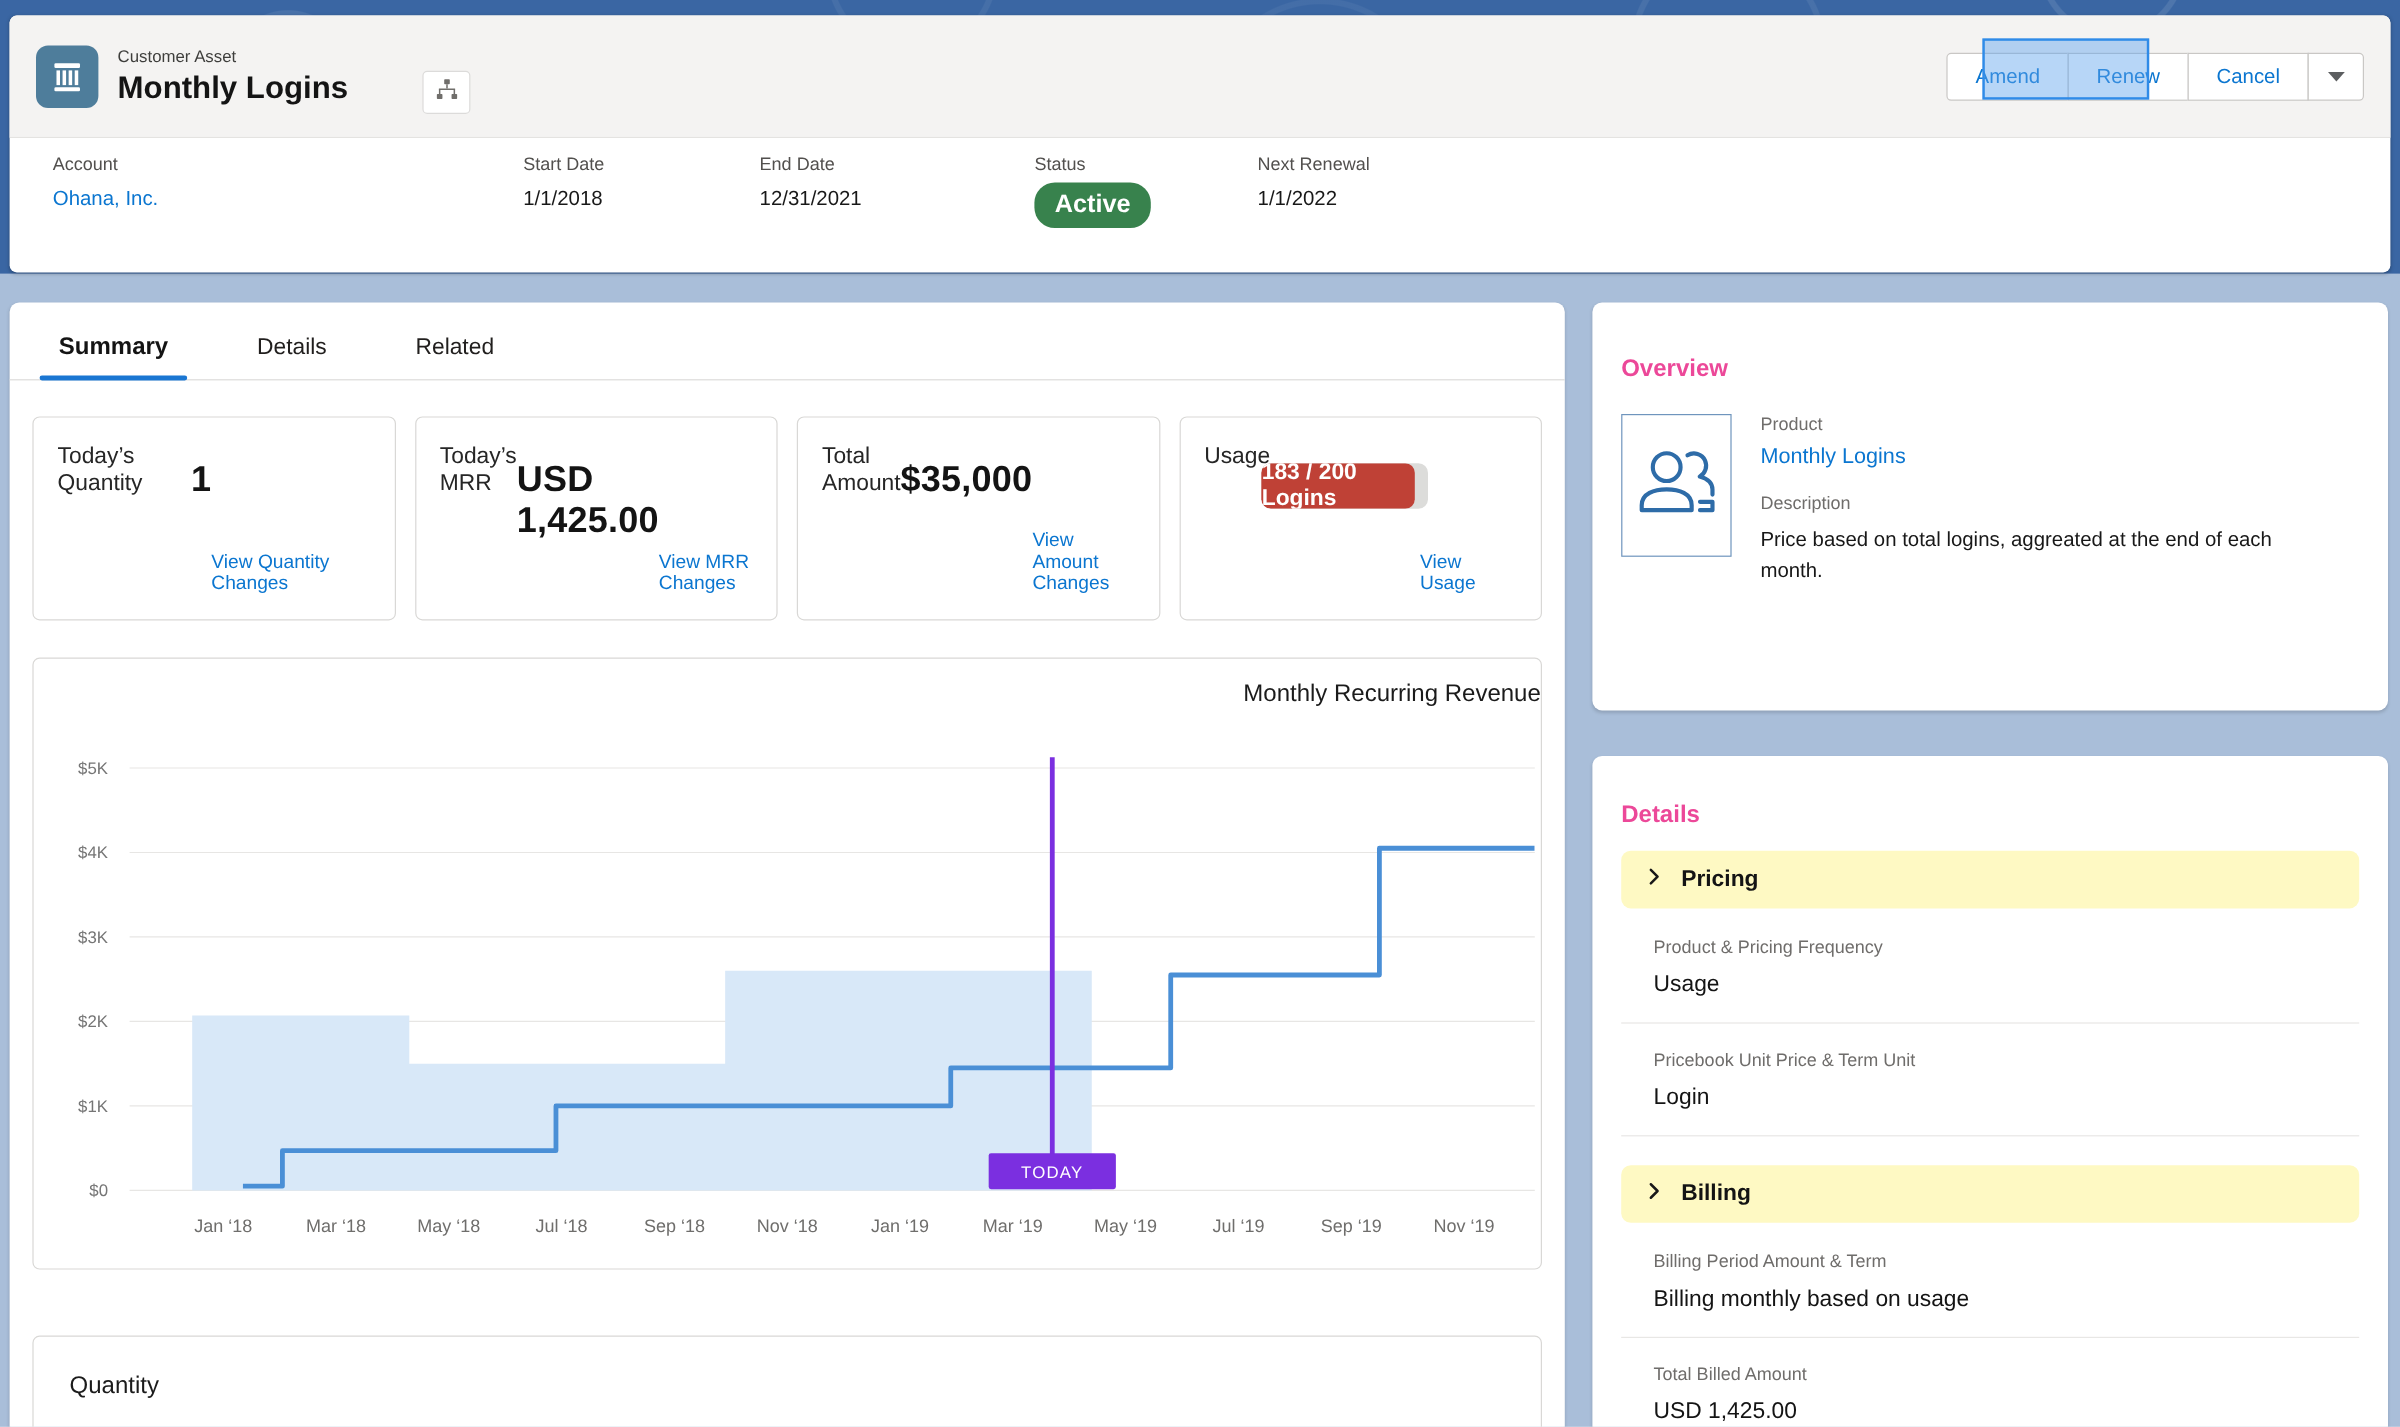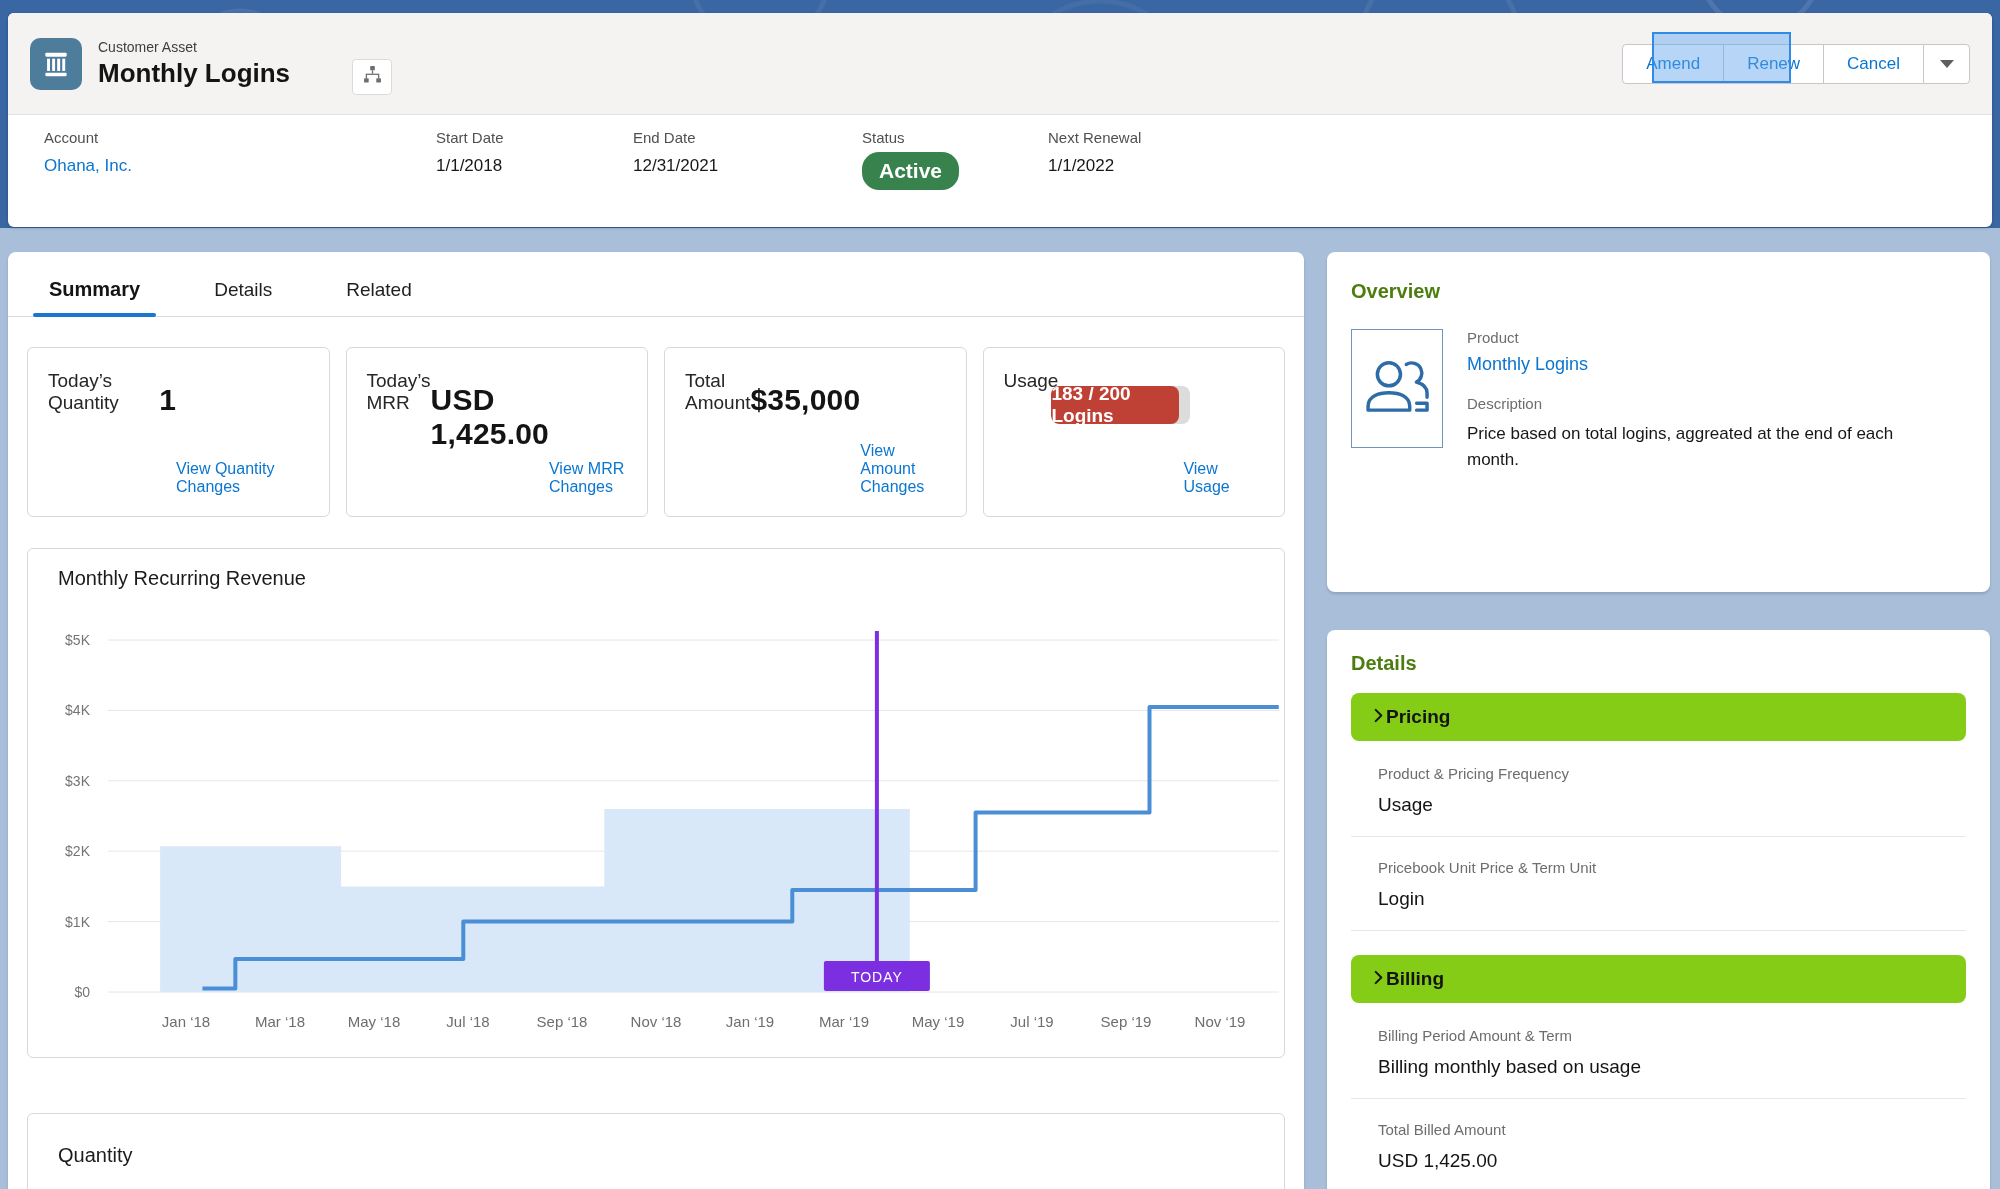--- a/index.html
+++ b/index.html
@@ -69,39 +69,39 @@
   .kpi-card{flex:1;height:170px;border:1px solid #d9d8d6;border-radius:6px;box-sizing:border-box;
     padding:22px 20px 20px;display:flex;background:#fff;}
   .kpi-title{font-size:19px;color:#262626;}
   .kpi-value{font-size:30px;font-weight:bold;color:#141414;margin-top:13px;letter-spacing:.2px;}
   .kpi-link{font-size:16px;margin-top:auto;}
   .usage-bar{margin:16px -7px 0;height:38px;border-radius:8px;background:#dcdcda;position:relative;overflow:hidden;}
   .usage-fill{height:100%;background:#bf4136;border-radius:8px;display:flex;align-items:center;
     justify-content:center;color:#fff;font-size:19px;}
   .chart-box{margin:31px 19px 0;height:510px;border:1px solid #d9d8d6;border-radius:6px;
     box-sizing:border-box;padding-top:18px;}
-  .chart-title{margin-left:30px;font-size:20px;color:#1b1b1b;}
+  .chart-title{margin-left:30px;font-size:20px;color:#1b1b1b;text-align:right;}
   .chart-svg{display:block;width:1253px;height:455px;margin-top:4px;}
   .chart-svg text{font-family:"Liberation Sans","DejaVu Sans",sans-serif;}
   .quantity-box{margin:55px 19px 0;height:140px;border:1px solid #d9d8d6;border-radius:6px;
     box-sizing:border-box;padding:30px 0 0 30px;}
   .q-title{font-size:20px;color:#1b1b1b;}
   .main-right{position:absolute;left:1327px;top:252px;width:663px;}
   .card{background:#fff;border-radius:8px;box-shadow:0 2px 3px rgba(0,0,0,.15);box-sizing:border-box;}
   .overview-card{height:340px;padding:28px 24px;}
-  .card-heading{font-size:20px;font-weight:bold;color:#4d7c0f;}
+  .card-heading{font-size:20px;font-weight:bold;color:#ec4899;margin-top:16px;}
   .ov-body{display:flex;gap:24px;margin-top:26px;}
   .product-img{width:90px;height:117px;border:1px solid #6f95bd;display:flex;align-items:center;
     justify-content:center;flex:none;background:#fff;}
   .f-label{font-size:15px;color:#6f6d6b;}
   .product-link{display:inline-block;font-size:18px;margin:8px 0 20px;}
   .desc-text{font-size:17px;color:#181818;line-height:1.55;max-width:430px;margin-top:9px;}
   .details-card{margin-top:38px;padding:22px 24px;min-height:565px;}
-  .section-bar{margin-top:18px;height:48px;background:#84cc16;border-radius:8px;display:flex;
-    align-items:center;padding:0 20px;cursor:pointer;}
+  .section-bar{margin-top:18px;height:48px;background:#fef9c3;border-radius:8px;display:flex;
+    align-items:center;padding:0 20px;gap:15px;cursor:pointer;}
   .section-title{font-size:19px;font-weight:bold;color:#141414;}
   .detail-field{margin:22px 0 0 27px;}
   .detail-field .value{font-size:19px;color:#141414;margin-top:12px;}
   .divider{height:1px;background:#e8e7e5;margin-top:20px;}
   .sb2{margin-top:24px;}
   .dfirst{margin-top:24px;}
 </style>
 </head>
 <body>
 

